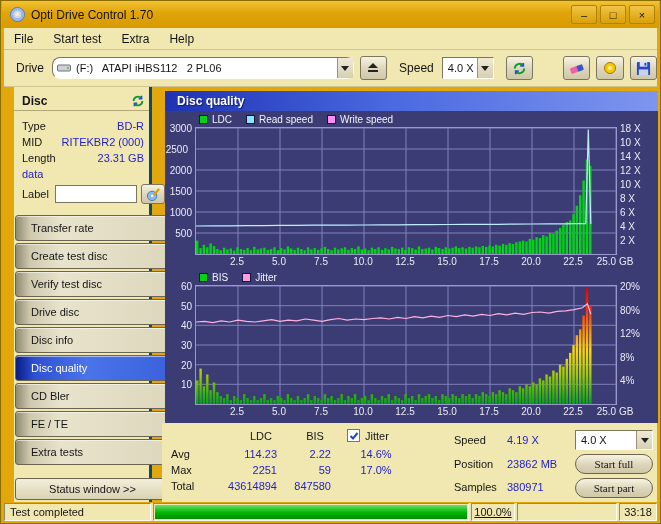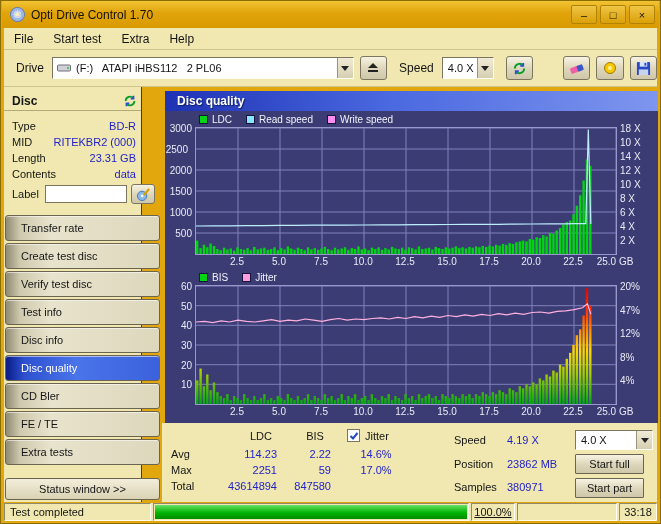--- a/index.html
+++ b/index.html
@@ -25,21 +25,21 @@
   .tb-label{margin:0 8px 0 12px;font-size:12px;}
   .combo{height:22px;background:#fff;border:1px solid #7c7660;border-right-color:#fffef2;border-bottom-color:#fffef2;
          display:flex;align-items:center;cursor:pointer;}
   .combo .txt{flex:1;padding:0 5px;white-space:pre;overflow:hidden;font-size:11px;}
   .arrow-box{width:16px;height:100%;background:linear-gradient(180deg,#f0ead6,#d6cfb2);
              border-left:1px solid #9c9478;display:flex;align-items:center;justify-content:center;}
   .tri{width:0;height:0;border:4px solid transparent;border-top:5px solid #222;margin-top:4px;}
   .tool-btn{width:28px;height:24px;margin-left:6px;display:flex;align-items:center;justify-content:center;
             background:linear-gradient(180deg,#f7f3e2,#ded7bc 50%,#cfc7a8);border:1px solid #7c7660;border-radius:3px;cursor:pointer;}
   
-  #sidebar{position:absolute;left:3px;top:86px;width:138px;bottom:21px;background:#f0e8b0;border-right:1px solid #0c4a6e;}
+  #sidebar{position:absolute;left:13px;top:86px;width:138px;bottom:21px;background:#f0e8b0;border-right:3px solid #0c4a6e;}
   #disc-header{position:absolute;left:0;top:4px;width:100%;height:20px;display:flex;align-items:center;padding:0 4px 0 8px;
                border-bottom:1px solid #b3a878;}
   #disc-header .t{flex:1;font-weight:bold;font-size:12px;}
   .info-row{position:absolute;left:0;width:100%;height:16px;display:flex;align-items:center;padding:0 5px 0 8px;}
   .info-row .l{flex:1;}
   .info-row .v{color:#2222cc;}
   #label-input{position:absolute;left:41px;width:82px;height:18px;border:1px solid #7c7660;background:#fff;font-size:11px;padding:0 3px;
                font-family:"Liberation Sans","DejaVu Sans",sans-serif;}
   #label-btn{position:absolute;left:127px;width:24px;height:20px;display:flex;align-items:center;justify-content:center;
              background:linear-gradient(180deg,#f7f3e2,#ded7bc 50%,#cfc7a8);border:1px solid #7c7660;border-radius:3px;cursor:pointer;}
@@ -67,22 +67,22 @@
   .lg-item .sw{width:9px;height:9px;border:1px solid #16163a;display:inline-block;}
   .tick{position:absolute;font-size:10px;color:#eaeaf6;white-space:nowrap;}
   .tl{transform:translateX(-100%);}
   .tx{transform:translateX(-50%);}
   
   #stats{position:absolute;left:161px;top:422px;right:3px;bottom:21px;background:#f0e8b0;}
   .s-abs{position:absolute;white-space:nowrap;}
   .blue{color:#2222cc;}
   .ralign{text-align:right;}
   .cb{width:13px;height:13px;background:#fff;border:1px solid #7c7660;display:inline-flex;align-items:center;justify-content:center;cursor:pointer;}
-  .push-btn{position:absolute;height:20px;width:69px;display:flex;align-items:center;justify-content:center;
-            background:linear-gradient(180deg,#f7f3e2,#ded7bc 50%,#cfc7a8);border:1px solid #6a6450;border-radius:1px;cursor:pointer;}
+  .push-btn{position:absolute;height:20px;width:78px;display:flex;align-items:center;justify-content:center;
+            background:linear-gradient(180deg,#f7f3e2,#ded7bc 50%,#cfc7a8);border:1px solid #6a6450;border-radius:10px;cursor:pointer;font-family:Liberation Serif, serif;}
   
   #statusbar{position:absolute;left:3px;right:3px;bottom:2px;height:18px;background:#f0e8b0;display:flex;align-items:stretch;}
   .sb-panel{border:1px solid;border-color:#8f8a6d #fffef0 #fffef0 #8f8a6d;display:flex;align-items:center;
             padding:0 5px;margin-right:2px;overflow:hidden;}
   #sb-status{width:147px;}
   #progress-track{width:316px;padding:1px;}
   #progress-fill{height:100%;background:linear-gradient(180deg,#6ae06a,#00b400 55%,#008c00);}
   #sb-pct{width:44px;justify-content:center;text-decoration:underline;}
   #sb-gap{flex:1;}
   #sb-time{width:38px;justify-content:center;margin-right:0;}
@@ -102,21 +102,21 @@
 
   <div id="menubar">
     <span class="menu-item">File</span>
     <span class="menu-item">Start test</span>
     <span class="menu-item">Extra</span>
     <span class="menu-item">Help</span>
   </div>
 
   <div id="toolbar">
     <span class="tb-label">Drive</span>
-    <div class="combo" style="width:310px;">
+    <div class="combo" style="width:310px;border-radius:8px;">
       <span style="margin-left:4px;display:inline-flex;">
         <svg width="14" height="10" viewBox="0 0 14 10">
             <rect x="0.5" y="2" width="13" height="6" rx="1" fill="#d0d0d8" stroke="#707078"></rect>
             <circle cx="11" cy="5" r="1" fill="#30c030"></circle>
           </svg>
       </span>
       <span class="txt">(F:)   ATAPI iHBS112   2 PL06</span>
       <span class="arrow-box">
           <span class="tri"></span>
         </span>
@@ -184,37 +184,36 @@
     </div>
     <div class="info-row" style="top:47px;">
       <span class="l">MID</span>
       <span class="v">RITEKBR2 (000)</span>
     </div>
     <div class="info-row" style="top:63px;">
       <span class="l">Length</span>
       <span class="v">23.31 GB</span>
     </div>
     <div class="info-row" style="top:79px;">
-      <span class="l">Contents</span>
       <span class="v">data</span>
     </div>
     <span class="s-abs" style="position:absolute;left:8px;top:101px;">Label</span>
     <input id="label-input" style="top: 98px;" value="">
     <span id="label-btn" style="top:97px;">
       <svg width="15" height="15" viewBox="0 0 16 16">
           <circle cx="6.5" cy="9.5" r="5" fill="#88b8e8" stroke="#4878b8"></circle>
           <circle cx="6.5" cy="9.5" r="1.5" fill="#fff"></circle>
           <path d="M8.5 8.5 L14 2" stroke="#d8a000" stroke-width="2.4"></path>
         </svg>
     </span>
 
     <div class="side-btn" style="top:128px;">Transfer rate</div>
     <div class="side-btn" style="top:184px;">Verify test disc</div>
     <div class="side-btn" style="top:156px;">Create test disc</div>
-    <div class="side-btn" style="top:212px;">Test info</div>
+    <div class="side-btn" style="top:212px;">Drive disc</div>
     <div class="side-btn" style="top:240px;">Disc info</div>
     <div class="side-btn active" style="top:268px;">Disc quality</div>
     <div class="side-btn" style="top:296px;">CD Bler</div>
     <div class="side-btn" style="top:324px;">FE / TE</div>
     <div class="side-btn" style="top:352px;">Extra tests</div>
 
     <div id="status-window-btn">Status window &gt;&gt;</div>
   </div>
 
   <div id="main-header">
@@ -564,21 +563,21 @@
         </div>
     <div class="tick tl" style="left: 27px; top: 110.333px;">10</div>
         <div class="tick tl" style="left: 27px; top: 90.6667px;">20</div>
         <div class="tick tl" style="left: 27px; top: 71px;">30</div>
         <div class="tick tl" style="left: 27px; top: 51.3333px;">40</div>
         <div class="tick tl" style="left: 27px; top: 31.6667px;">50</div>
         <div class="tick tl" style="left: 27px; top: 12px;">60</div>
         <div class="tick tr" style="left: 455px; top: 106.4px;">4%</div>
         <div class="tick tr" style="left: 455px; top: 82.8px;">8%</div>
         <div class="tick tr" style="left: 455px; top: 59.2px;">12%</div>
-        <div class="tick tr" style="left: 455px; top: 35.6px;">47%</div>
+        <div class="tick tr" style="left: 455px; top: 35.6px;">80%</div>
         <div class="tick tr" style="left: 455px; top: 12px;">20%</div>
         <div class="tick tx" style="left: 72px; top: 137px;">2.5</div>
         <div class="tick tx" style="left: 114px; top: 137px;">5.0</div>
         <div class="tick tx" style="left: 156px; top: 137px;">7.5</div>
         <div class="tick tx" style="left: 198px; top: 137px;">10.0</div>
         <div class="tick tx" style="left: 240px; top: 137px;">12.5</div>
         <div class="tick tx" style="left: 282px; top: 137px;">15.0</div>
         <div class="tick tx" style="left: 324px; top: 137px;">17.5</div>
         <div class="tick tx" style="left: 366px; top: 137px;">20.0</div>
         <div class="tick tx" style="left: 408px; top: 137px;">22.5</div>

